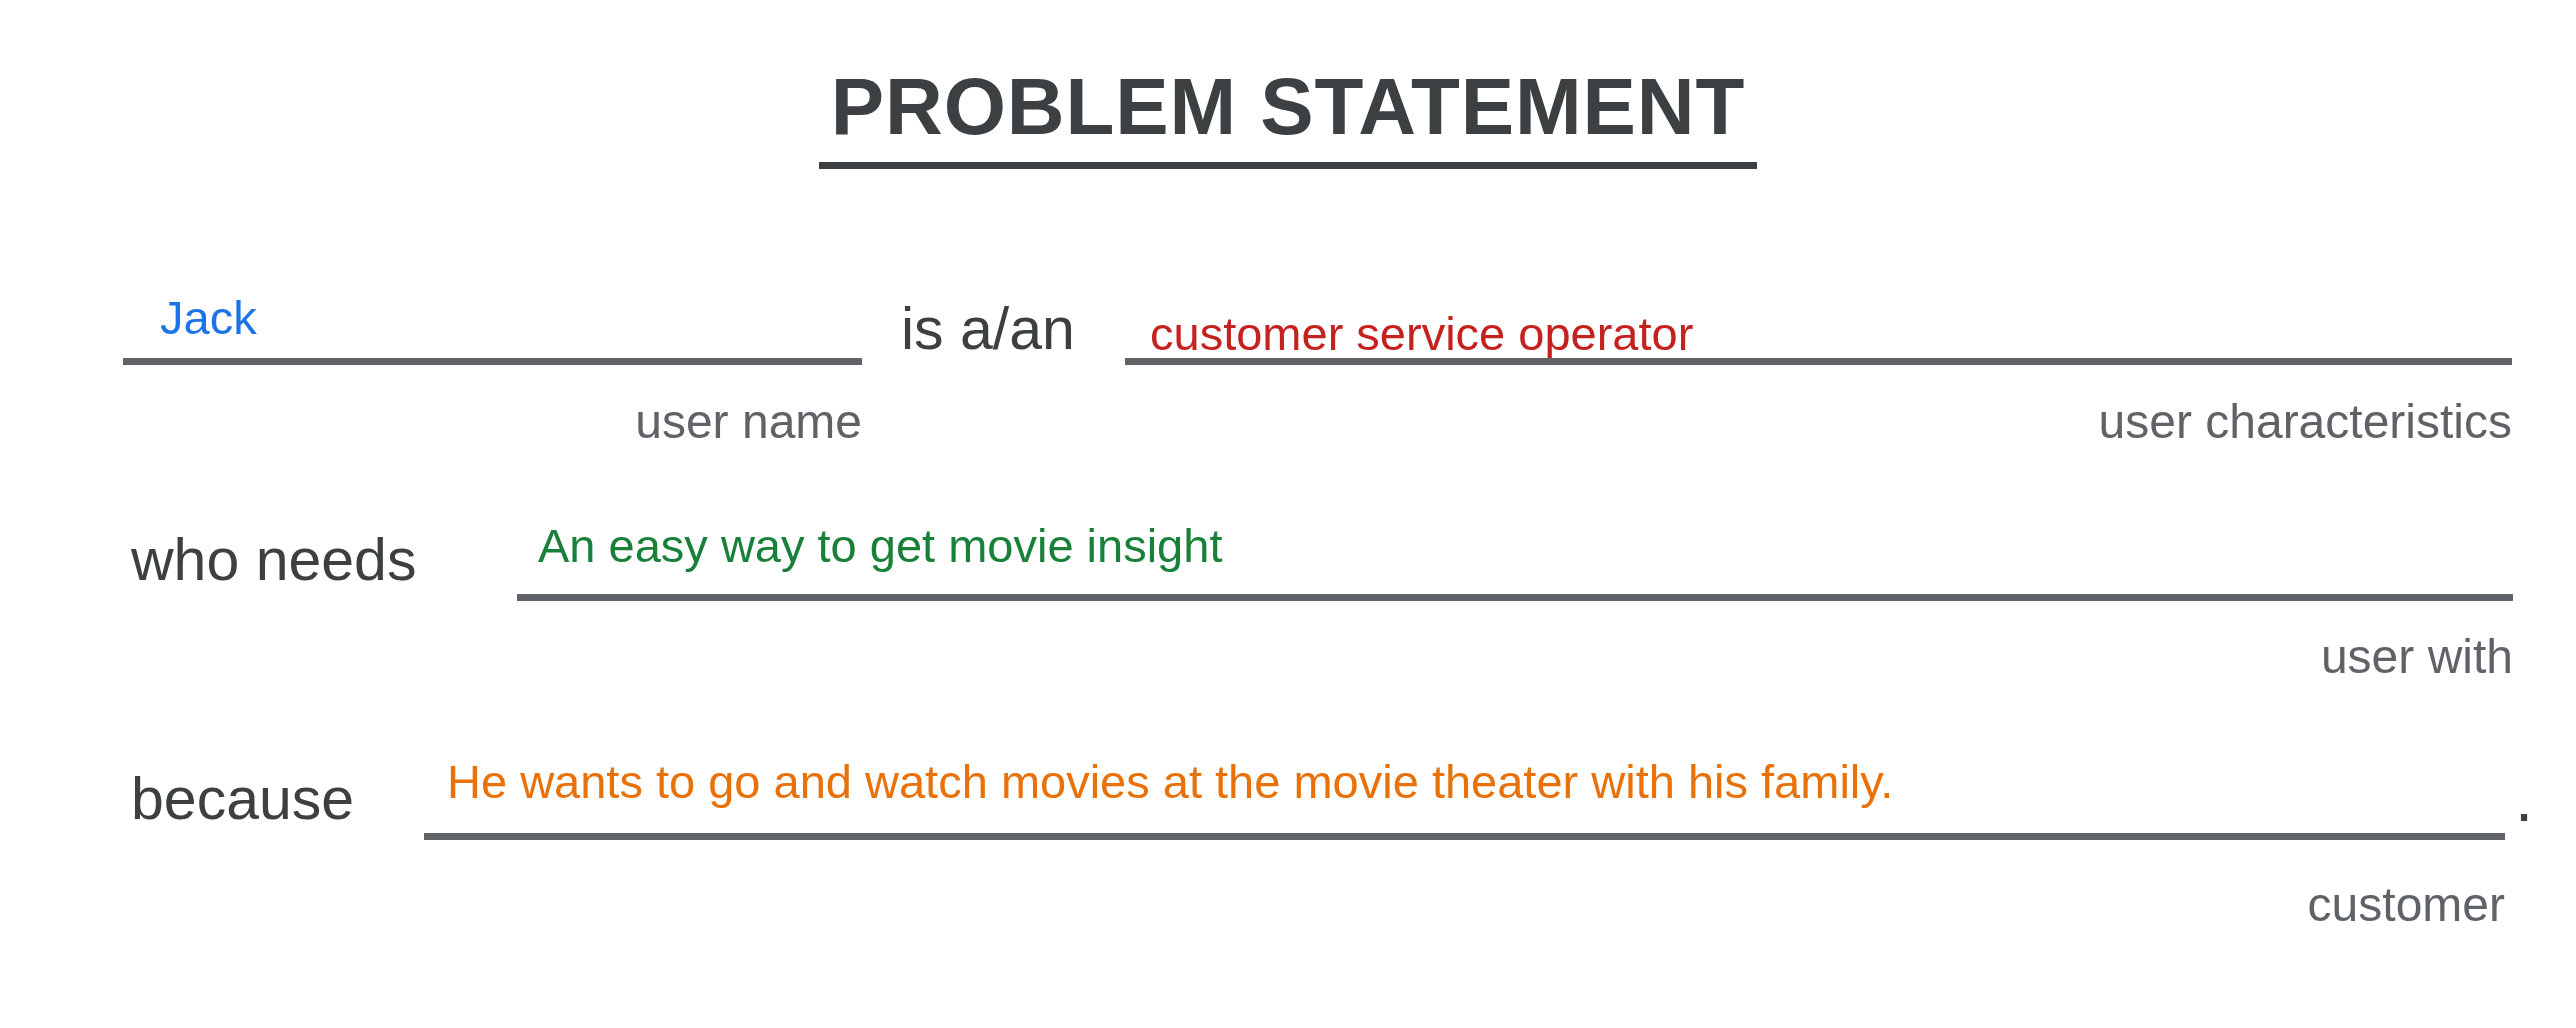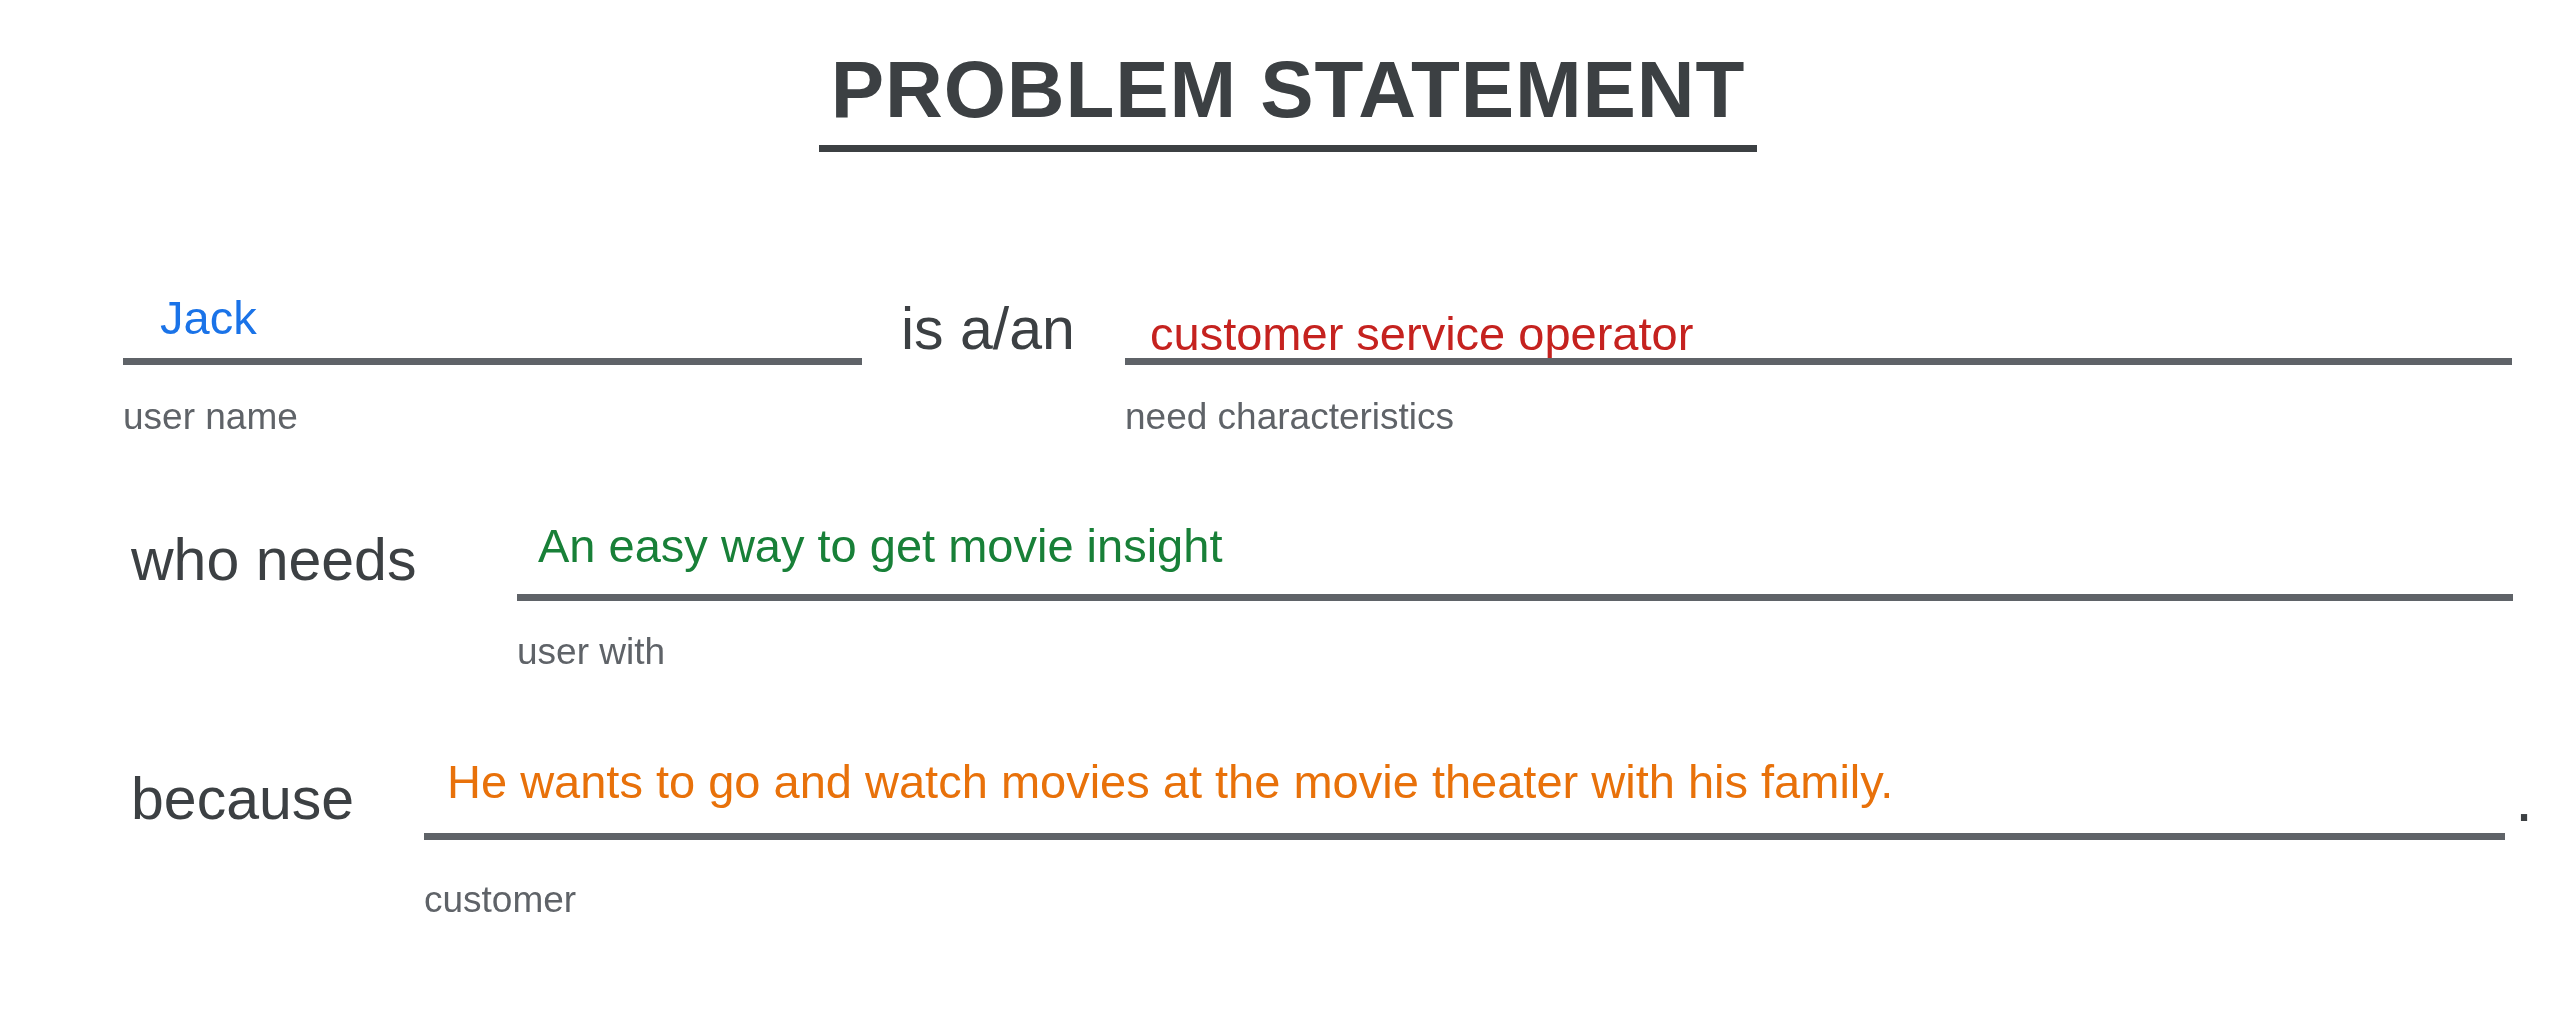--- a/index.html
+++ b/index.html
@@ -17,21 +17,21 @@
   body{
     font-family:"Liberation Sans", sans-serif;
     width:2576px;height:1028px;
     position:relative;overflow:hidden;
   }
   .canvas{
     position:absolute;left:0;top:0;width:2576px;height:1028px;background:#ffffff;
   }
   
   .title-wrap{
-    position:absolute;left:0;top:44px;width:2576px;text-align:center;
+    position:absolute;left:0;top:61px;width:2576px;text-align:center;
   }
   .title{
     display:inline-block;
     font-size:80px;font-weight:bold;letter-spacing:0.9px;
     color:var(--title-text);
     border-bottom:7.7px solid var(--title-text);
     padding:0 12px 8.5px 12px;
     white-space:nowrap;
   }
   
@@ -39,22 +39,22 @@
     position:absolute;height:6.8px;background:var(--line);
   }
   .fill{
     position:absolute;font-size:47px;white-space:nowrap;line-height:1;
   }
   .connector{
     position:absolute;font-size:59px;color:var(--connector-text);
     white-space:nowrap;line-height:1;
   }
   .blank-label{
-    position:absolute;font-size:37px;color:var(--label-text);
-    text-align:left;line-height:1;
+    position:absolute;font-size:48px;color:var(--label-text);
+    text-align:right;line-height:1;
   }
   .fill-user-name{left:160px;top:294px;color:var(--user-name);}
   .fill-user-characteristics{left:1150px;top:310px;color:var(--user-characteristics);}
   .fill-user-need{left:538px;top:522px;color:var(--user-need);}
   .fill-insight{left:447px;top:758px;color:var(--insight);}
 
   .line-user-name{left:123px;top:358px;width:739px;}
   .line-user-characteristics{left:1125px;top:358px;width:1387px;}
   .line-user-need{left:517px;top:594px;width:1996px;}
   .line-insight{left:424px;top:833px;width:2081px;}
@@ -83,21 +83,21 @@
   </div>
 
   <span class="fill fill-user-name">Jack</span>
   <div class="line line-user-name"></div>
   <div class="blank-label label-user-name">user name</div>
 
   <span class="connector connector-is">is a/an</span>
 
   <span class="fill fill-user-characteristics">customer service operator</span>
   <div class="line line-user-characteristics"></div>
-  <div class="blank-label label-user-characteristics">need characteristics</div>
+  <div class="blank-label label-user-characteristics">user characteristics</div>
 
   <span class="connector connector-who-needs">who needs</span>
 
   <span class="fill fill-user-need">An easy way to get movie insight</span>
   <div class="line line-user-need"></div>
   <div class="blank-label label-user-need">user with</div>
 
   <span class="connector connector-because">because</span>
 
   <span class="fill fill-insight">He wants to go and watch movies at the movie theater with his family.</span>

